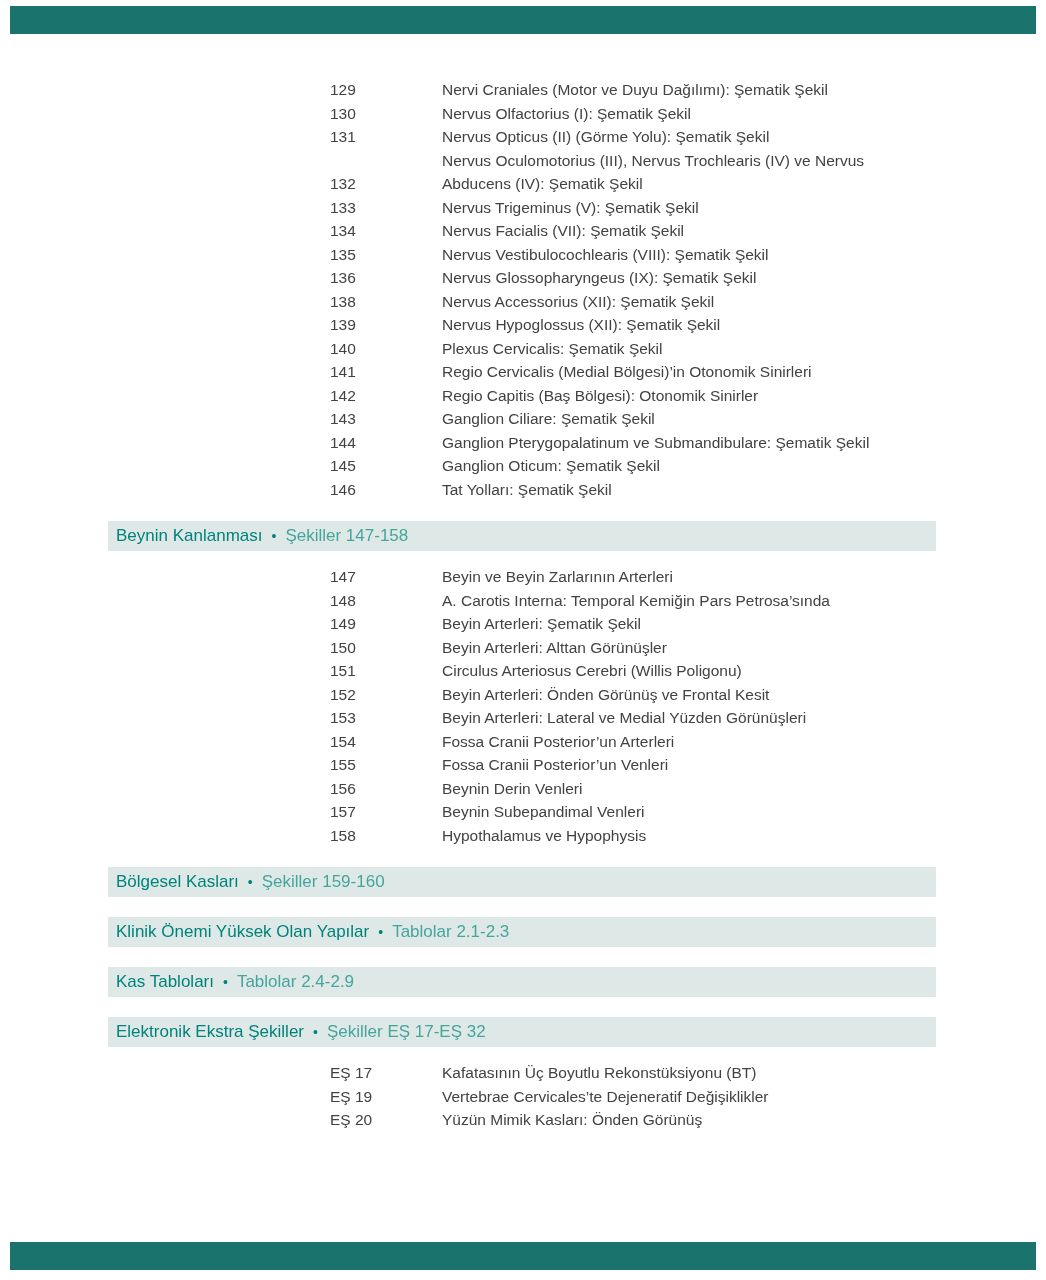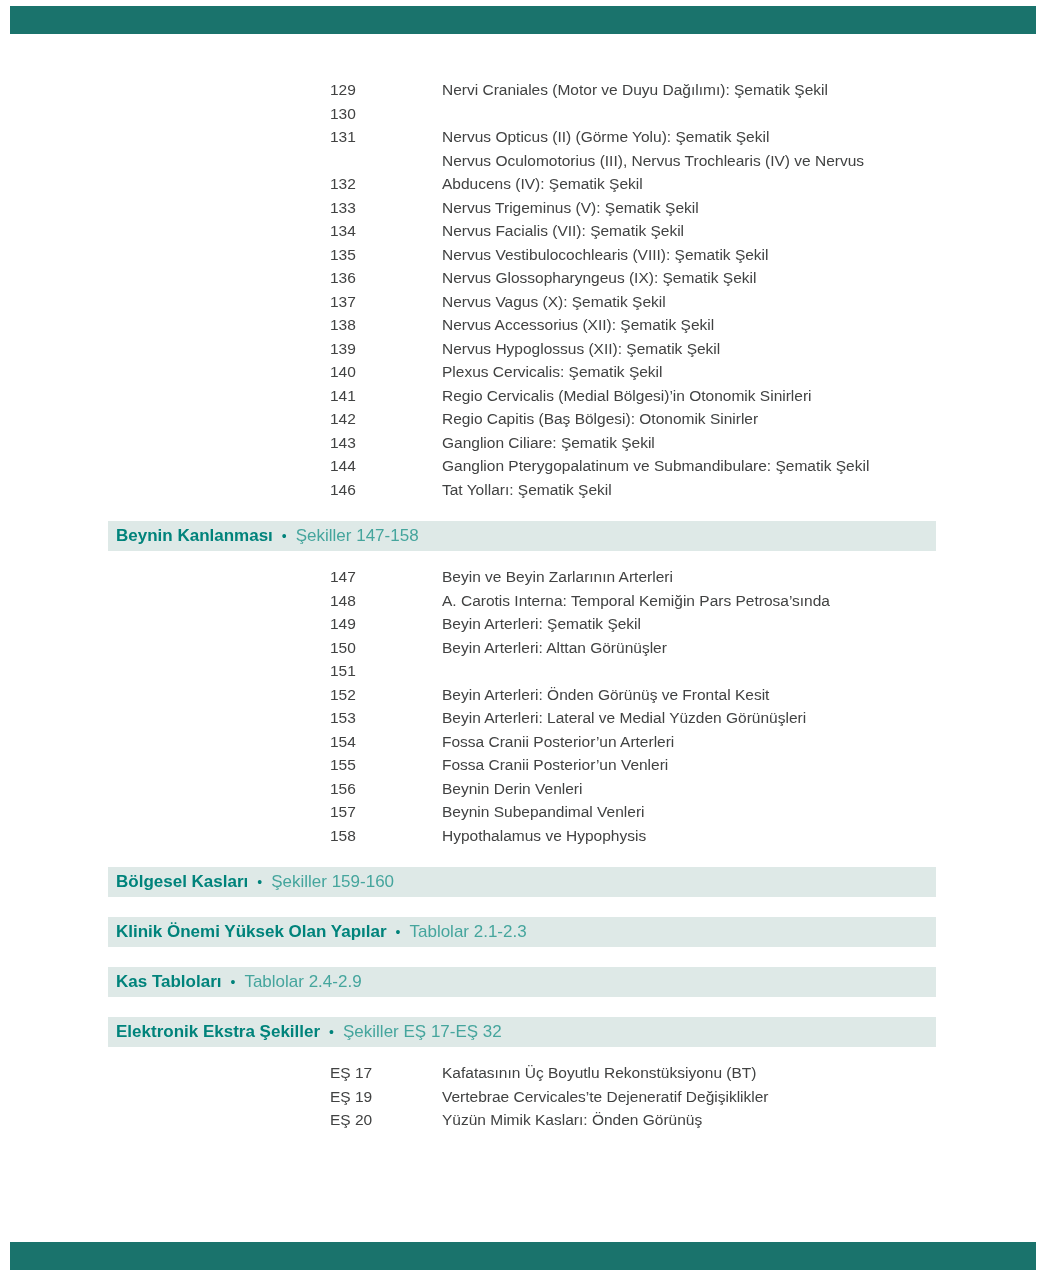--- a/index.html
+++ b/index.html
@@ -51,21 +51,21 @@
   .section-header {
     background: var(--band-bg, #dee9e7);
     padding: 5px 10px 5px 8px;
     margin: 20px 0 14px 0;
     font-size: 17px;
     line-height: 20px;
     white-space: nowrap;
   }
   .section-title {
     color: var(--title-teal, #00837b);
-    font-weight: bold;
+    font-weight: normal;
   }
   .bullet {
     color: var(--title-teal, #00837b);
     margin: 0 9px;
     font-size: 14px;
   }
   .section-range {
     color: var(--range-teal, #45a59d);
   }
 </style>
@@ -75,20 +75,21 @@
 <div class="page">
   <div class="deco-bar top"></div>
   <div class="content">
       <div class="toc-list">
         <div class="toc-row">
           <span class="toc-num">129</span>
           <span class="toc-title">Nervi Craniales (Motor ve Duyu Dağılımı): Şematik Şekil</span>
         </div>
         <div class="toc-row">
           <span class="toc-num">130</span>
+          <span class="toc-title">Nervus Olfactorius (I): Şematik Şekil</span>
         </div>
         <div class="toc-row">
           <span class="toc-num">131</span>
           <span class="toc-title">Nervus Opticus (II) (Görme Yolu): Şematik Şekil</span>
         </div>
         <div class="toc-row">
           <span class="toc-num">132</span>
           <span class="toc-title">Nervus Oculomotorius (III), Nervus Trochlearis (IV) ve Nervus Abducens (IV): Şematik Şekil</span>
         </div>
         <div class="toc-row">
@@ -101,24 +102,20 @@
         </div>
         <div class="toc-row">
           <span class="toc-num">135</span>
           <span class="toc-title">Nervus Vestibulocochlearis (VIII): Şematik Şekil</span>
         </div>
         <div class="toc-row">
           <span class="toc-num">136</span>
           <span class="toc-title">Nervus Glossopharyngeus (IX): Şematik Şekil</span>
         </div>
         <div class="toc-row">
-          <span class="toc-num">137</span>
-          <span class="toc-title">Nervus Vagus (X): Şematik Şekil</span>
-        </div>
-        <div class="toc-row">
           <span class="toc-num">138</span>
           <span class="toc-title">Nervus Accessorius (XII): Şematik Şekil</span>
         </div>
         <div class="toc-row">
           <span class="toc-num">139</span>
           <span class="toc-title">Nervus Hypoglossus (XII): Şematik Şekil</span>
         </div>
         <div class="toc-row">
           <span class="toc-num">140</span>
           <span class="toc-title">Plexus Cervicalis: Şematik Şekil</span>
@@ -131,20 +128,24 @@
           <span class="toc-num">142</span>
           <span class="toc-title">Regio Capitis (Baş Bölgesi): Otonomik Sinirler</span>
         </div>
         <div class="toc-row">
           <span class="toc-num">143</span>
           <span class="toc-title">Ganglion Ciliare: Şematik Şekil</span>
         </div>
         <div class="toc-row">
           <span class="toc-num">144</span>
           <span class="toc-title">Ganglion Pterygopalatinum ve Submandibulare: Şematik Şekil</span>
+        </div>
+        <div class="toc-row">
+          <span class="toc-num">145</span>
+          <span class="toc-title">Ganglion Oticum: Şematik Şekil</span>
         </div>
         <div class="toc-row">
           <span class="toc-num">146</span>
           <span class="toc-title">Tat Yolları: Şematik Şekil</span>
         </div>
       </div>
       <div class="section-header"><span class="section-title">Beynin Kanlanması</span><span class="bullet">•</span><span class="section-range">Şekiller 147-158</span></div>
       <div class="toc-list">
         <div class="toc-row">
           <span class="toc-num">147</span>
@@ -157,20 +158,21 @@
         <div class="toc-row">
           <span class="toc-num">149</span>
           <span class="toc-title">Beyin Arterleri: Şematik Şekil</span>
         </div>
         <div class="toc-row">
           <span class="toc-num">150</span>
           <span class="toc-title">Beyin Arterleri: Alttan Görünüşler</span>
         </div>
         <div class="toc-row">
           <span class="toc-num">151</span>
+          <span class="toc-title">Circulus Arteriosus Cerebri (Willis Poligonu)</span>
         </div>
         <div class="toc-row">
           <span class="toc-num">152</span>
           <span class="toc-title">Beyin Arterleri: Önden Görünüş ve Frontal Kesit</span>
         </div>
         <div class="toc-row">
           <span class="toc-num">153</span>
           <span class="toc-title">Beyin Arterleri: Lateral ve Medial Yüzden Görünüşleri</span>
         </div>
         <div class="toc-row">

